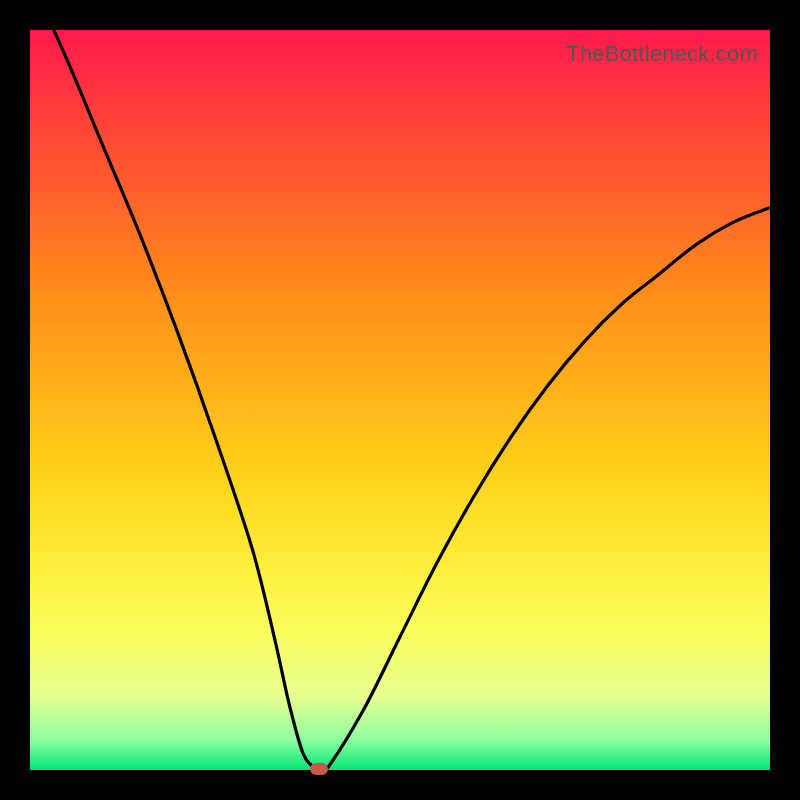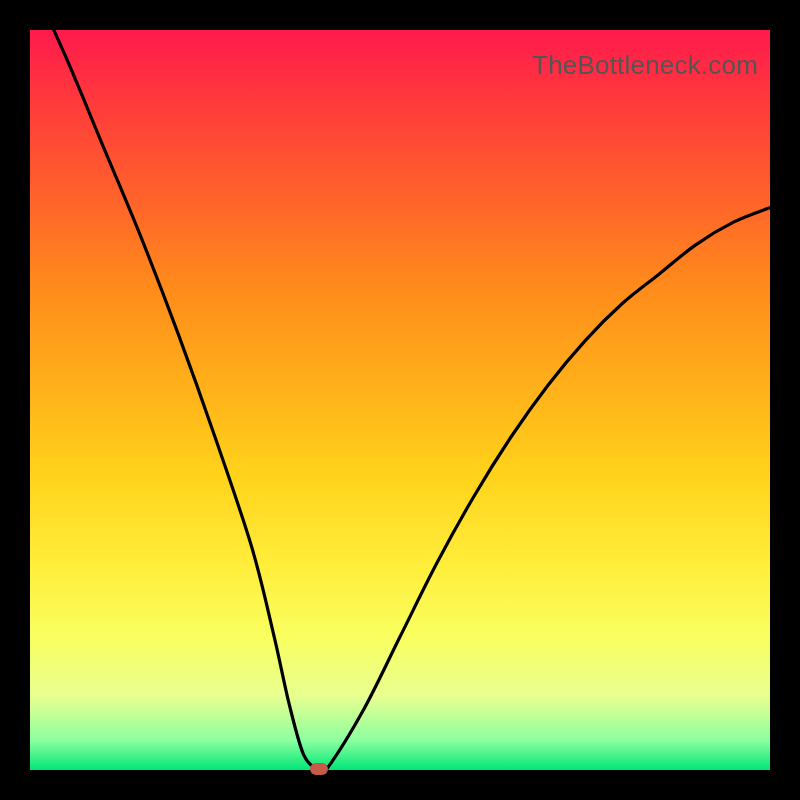--- a/index.html
+++ b/index.html
@@ -32,24 +32,24 @@
       #ffd21a 60%,
       #ffed3a 72%,
       #f9ff60 82%,
       #e8ff90 90%,
       #8cffa0 96%,
       #00e676 100%
     );
   }
   .watermark {
     position: absolute;
-    top: 20px;
+    top: 11px;
     right: 12px;
     color: #555;
-    font-size: 26px;
+    font-size: 22px;
     font-weight: 500;
     letter-spacing: 0.2px;
     user-select: none;
   }
   svg.curve {
     position: absolute;
     left: 0;
     top: 0;
     width: 740px;
     height: 740px;

